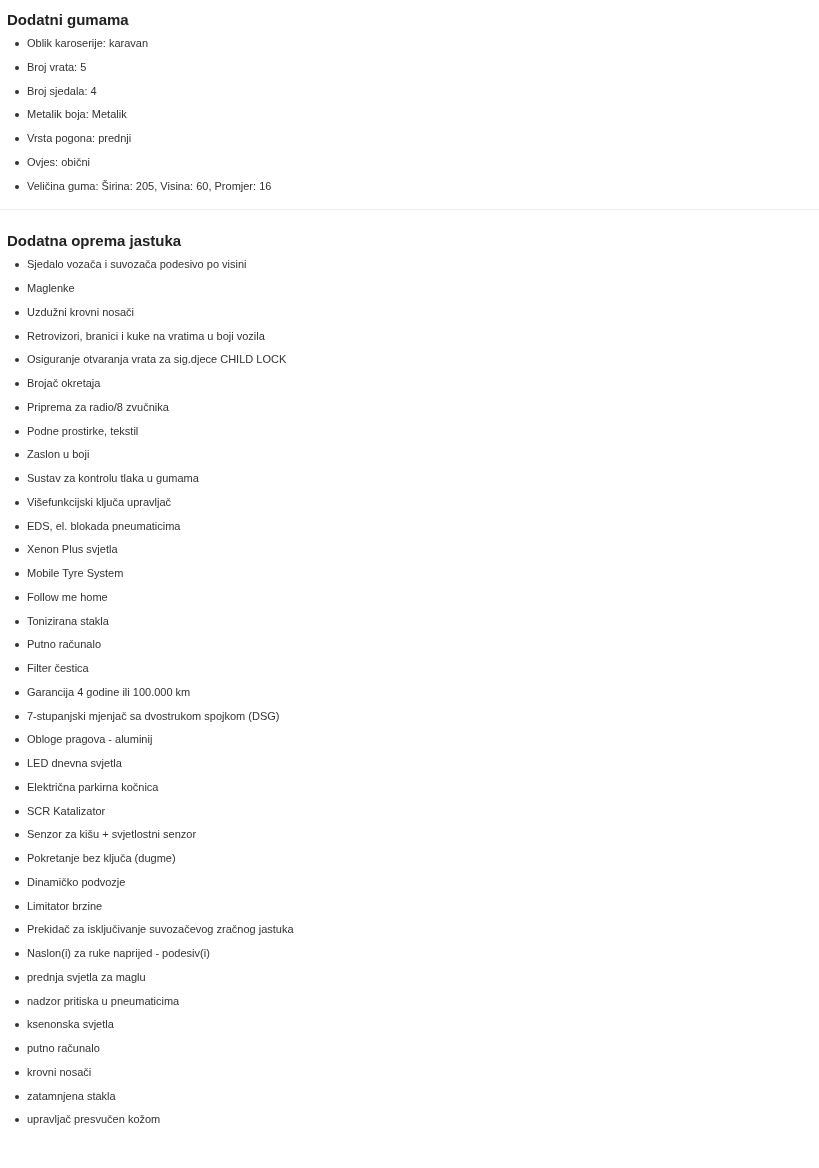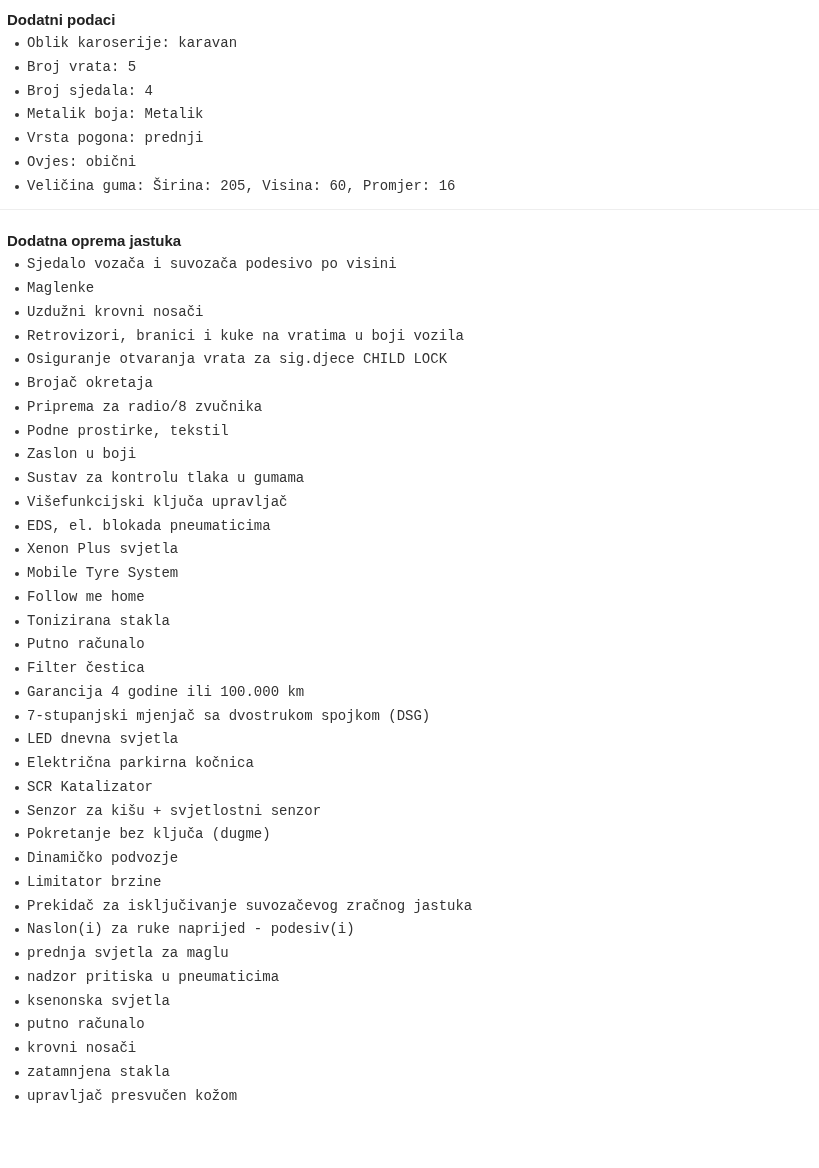--- a/index.html
+++ b/index.html
@@ -27,23 +27,22 @@
     color: #222222;
   }
   ul.feature-list {
     margin: 4px 0 0 0;
     padding: 0 0 0 20px;
     list-style: none;
   }
   ul.feature-list li {
     position: relative;
     line-height: 23.75px;
-    font-size: 14px;
+    font-size: 11px;
     color: #333333;
-    font-family: Liberation Mono, monospace;
   }
   .bullet {
     position: absolute;
     left: -12px;
     top: 10px;
     width: 4px;
     height: 4px;
     border-radius: 50%;
     background: #333333;
     display: block;
@@ -58,21 +57,21 @@
   .section-2-title {
     margin-top: 22px;
   }
 </style>
 </head>
 <body>
 
 <div class="panel">
 
   <section>
-    <h3 class="section-title">Dodatni podaci</h3>
+    <h3 class="section-title">Dodatni gumama</h3>
     <ul class="feature-list">
 
         <li>
           <span class="bullet"></span>
           <span>Oblik karoserije: karavan</span>
         </li>
 
         <li>
           <span class="bullet"></span>
           <span>Broj vrata: 5</span>
@@ -205,20 +204,24 @@
         <li>
           <span class="bullet"></span>
           <span>Garancija 4 godine ili 100.000 km</span>
         </li>
 
         <li>
           <span class="bullet"></span>
           <span>7-stupanjski mjenjač sa dvostrukom spojkom (DSG)</span>
         </li>
 
+        <li>
+          <span class="bullet"></span>
+          <span>Obloge pragova - aluminij</span>
+        </li>
 
         <li>
           <span class="bullet"></span>
           <span>LED dnevna svjetla</span>
         </li>
 
         <li>
           <span class="bullet"></span>
           <span>Električna parkirna kočnica</span>
         </li>

